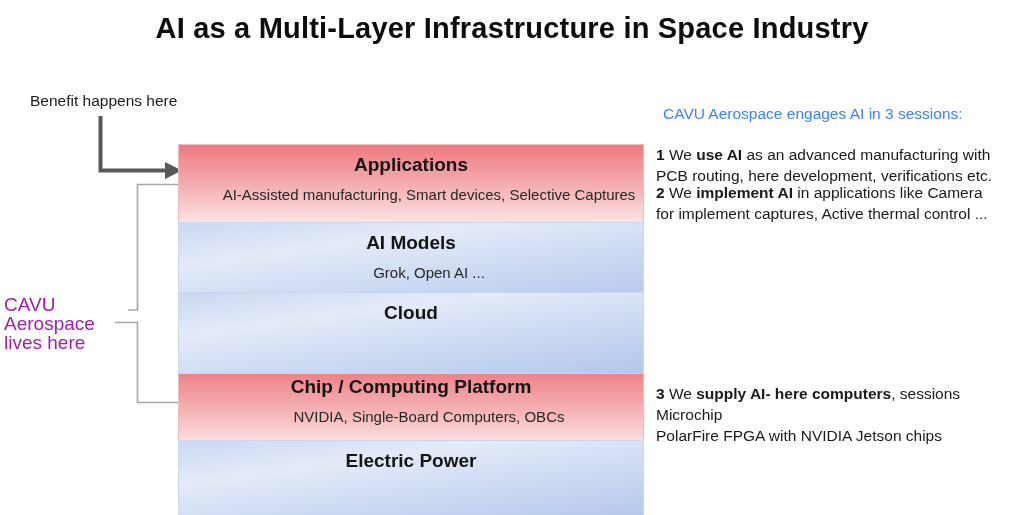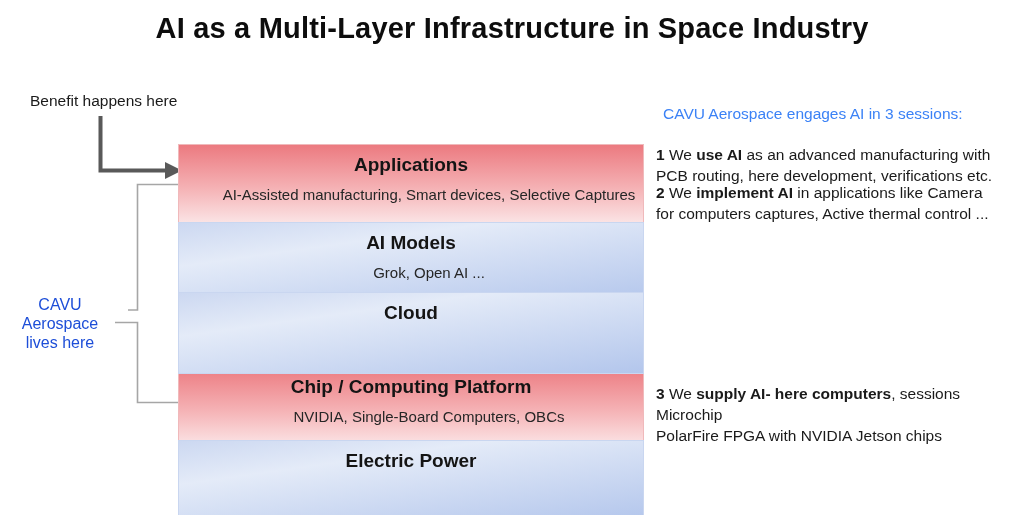--- a/index.html
+++ b/index.html
@@ -40,21 +40,21 @@
     margin-top:10px;
     font-size:15px;color:#262626;padding-left:36px;
   }
   
   .benefit-label{
     position:absolute;left:30px;top:92px;
     font-size:15.5px;color:#1a1a1a;white-space:nowrap;
   }
   .lives-label{
     position:absolute;left:4px;top:295px;width:112px;
-    font-size:16px;color:#1d4ed8;text-align:center;line-height:19px;
+    font-size:19px;color:#a21caf;text-align:left;line-height:19px;
   }
   
   .rp-heading{
     position:absolute;left:663px;top:105px;width:350px;
     font-size:15.5px;color:#3b82f6;
   }
   .rp-item{
     position:absolute;left:656px;width:360px;
     font-size:15.5px;color:#1a1a1a;line-height:21px;
   }
@@ -111,21 +111,21 @@
 
   <div class="rp-heading">CAVU Aerospace engages AI in 3 sessions:</div>
 
   <div class="rp-item" id="item-1">
     <div><span class="num">1</span><span> We </span><b>use AI</b><span> as an advanced manufacturing with</span></div>
     <div>PCB routing, here development, verifications etc.</div>
   </div>
 
   <div class="rp-item" id="item-2">
     <div><span class="num">2</span><span> We </span><b>implement AI</b><span> in applications like Camera</span></div>
-    <div>for computers captures, Active thermal control ...</div>
+    <div>for implement captures, Active thermal control ...</div>
   </div>
 
   <div class="rp-item" id="item-3">
     <div><span class="num">3</span><span> We </span><b>supply AI- here computers</b><span>, sessions Microchip</span></div>
     <div>PolarFire FPGA with NVIDIA Jetson chips</div>
   </div>
 
 </div>
 
 </body></html>

